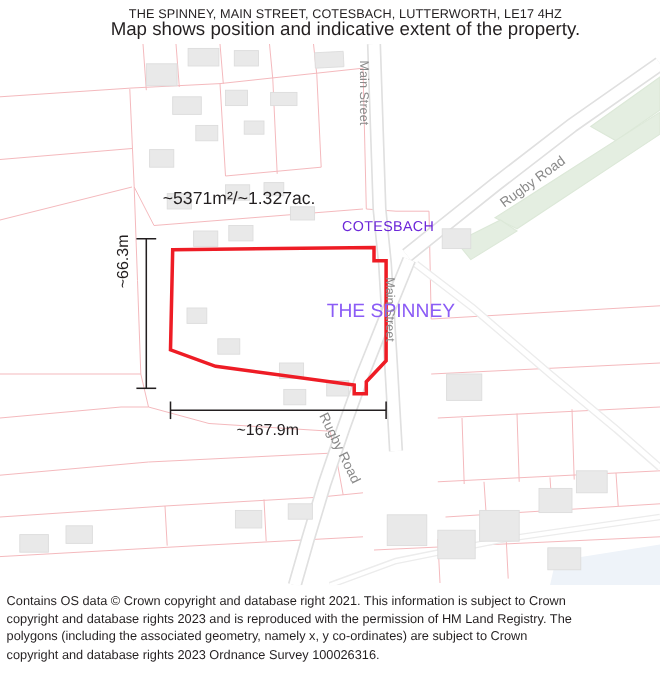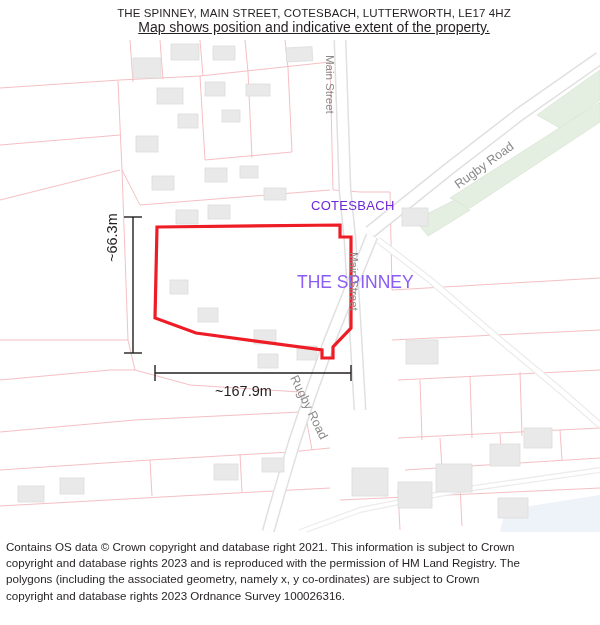--- a/index.html
+++ b/index.html
@@ -16,21 +16,21 @@
   
   .header {
     position: absolute; top: 0; left: 0; width: 600px; height: 40px;
     text-align: center;
     padding-left: 28px;
   }
   .header .title {
     font-size: 11.5px; line-height: 14px; padding-top: 6px; letter-spacing: 0.1px;
   }
   .header .subtitle {
-    font-size: 14px; line-height: 14px; color: #231f20; text-decoration: underline;
+    font-size: 17px; line-height: 14px; color: #231f20;
   }
 
   
   .map {
     position: absolute; top: 40px; left: 0; width: 600px; height: 492px;
     background: #ffffff; overflow: hidden;
   }
   .map svg { display: block; }
 
   .map-label {
@@ -213,20 +213,21 @@
         <line x1="133" y1="177" x2="133" y2="313"></line>
         <line x1="124" y1="177" x2="142" y2="177"></line>
         <line x1="124" y1="313" x2="142" y2="313"></line>
 
         <line x1="155" y1="333" x2="351" y2="333"></line>
         <line x1="155" y1="325" x2="155" y2="341"></line>
         <line x1="351" y1="325" x2="351" y2="341"></line>
       </g>
     </svg>
 
+    <div class="area-label">~5371m²/~1.327ac.</div>
     <div class="dim-horizontal">~167.9m</div>
     <div class="dim-vertical">~66.3m</div>
 
     <div class="map-label lbl-cotesbach">COTESBACH</div>
     <div class="map-label lbl-spinney">THE SPINNEY</div>
     <div class="map-label lbl-rugby-road-1">Rugby Road</div>
     <div class="map-label lbl-rugby-road-2">Rugby Road</div>
     <div class="map-label lbl-main-street-1">Main Street</div>
     <div class="map-label lbl-main-street-2">Main Street</div>
   </div>

